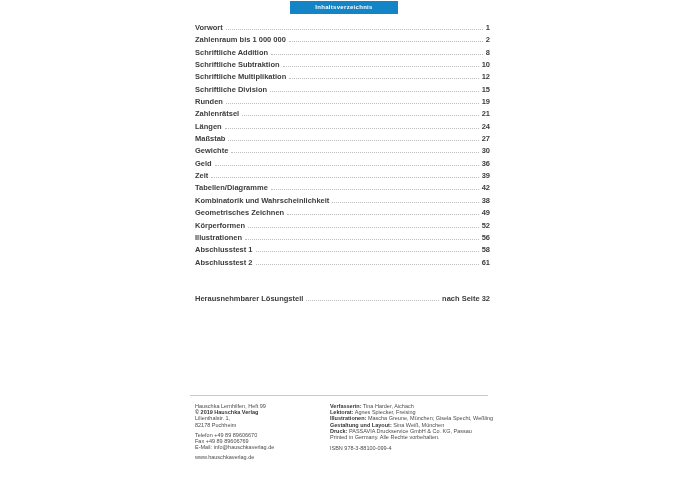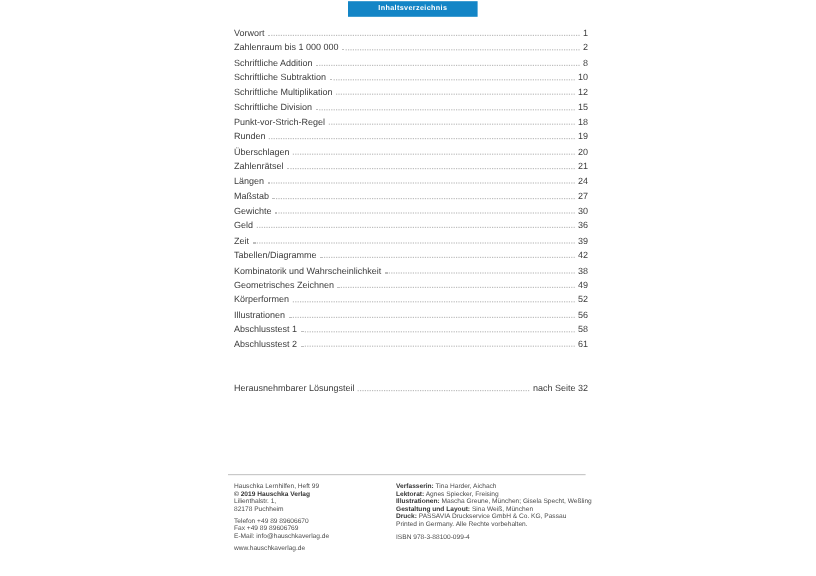--- a/index.html
+++ b/index.html
@@ -37,21 +37,21 @@
     position: absolute;
     left: 195px;
     top: 23px;
     width: 295px;
   }
   .toc-row {
     display: flex;
     align-items: baseline;
     height: 12.35px;
     font-size: 7.5px;
-    font-weight: normal;
+    font-weight: bold;
     color: #3c3c3c;
   }
   .toc-title { white-space: nowrap; }
   .toc-leader {
     flex: 1;
     border-bottom: 1px dotted #bdbdbd;
     margin: 0 3px 2px 3px;
     min-width: 8px;
   }
   .toc-page { white-space: nowrap; text-align: right; }
@@ -124,37 +124,27 @@
     <span class="toc-leader"></span>
     <span class="toc-page">12</span>
   </div>
 
   <div class="toc-row">
     <span class="toc-title">Schriftliche Division</span>
     <span class="toc-leader"></span>
     <span class="toc-page">15</span>
   </div>
 
-  <div class="toc-row">
-    <span class="toc-title">Punkt-vor-Strich-Regel</span>
-    <span class="toc-leader"></span>
-    <span class="toc-page">18</span>
-  </div>
 
   <div class="toc-row">
     <span class="toc-title">Runden</span>
     <span class="toc-leader"></span>
     <span class="toc-page">19</span>
   </div>
 
-  <div class="toc-row">
-    <span class="toc-title">Überschlagen</span>
-    <span class="toc-leader"></span>
-    <span class="toc-page">20</span>
-  </div>
 
   <div class="toc-row">
     <span class="toc-title">Zahlenrätsel</span>
     <span class="toc-leader"></span>
     <span class="toc-page">21</span>
   </div>
 
   <div class="toc-row">
     <span class="toc-title">Längen</span>
     <span class="toc-leader"></span>

